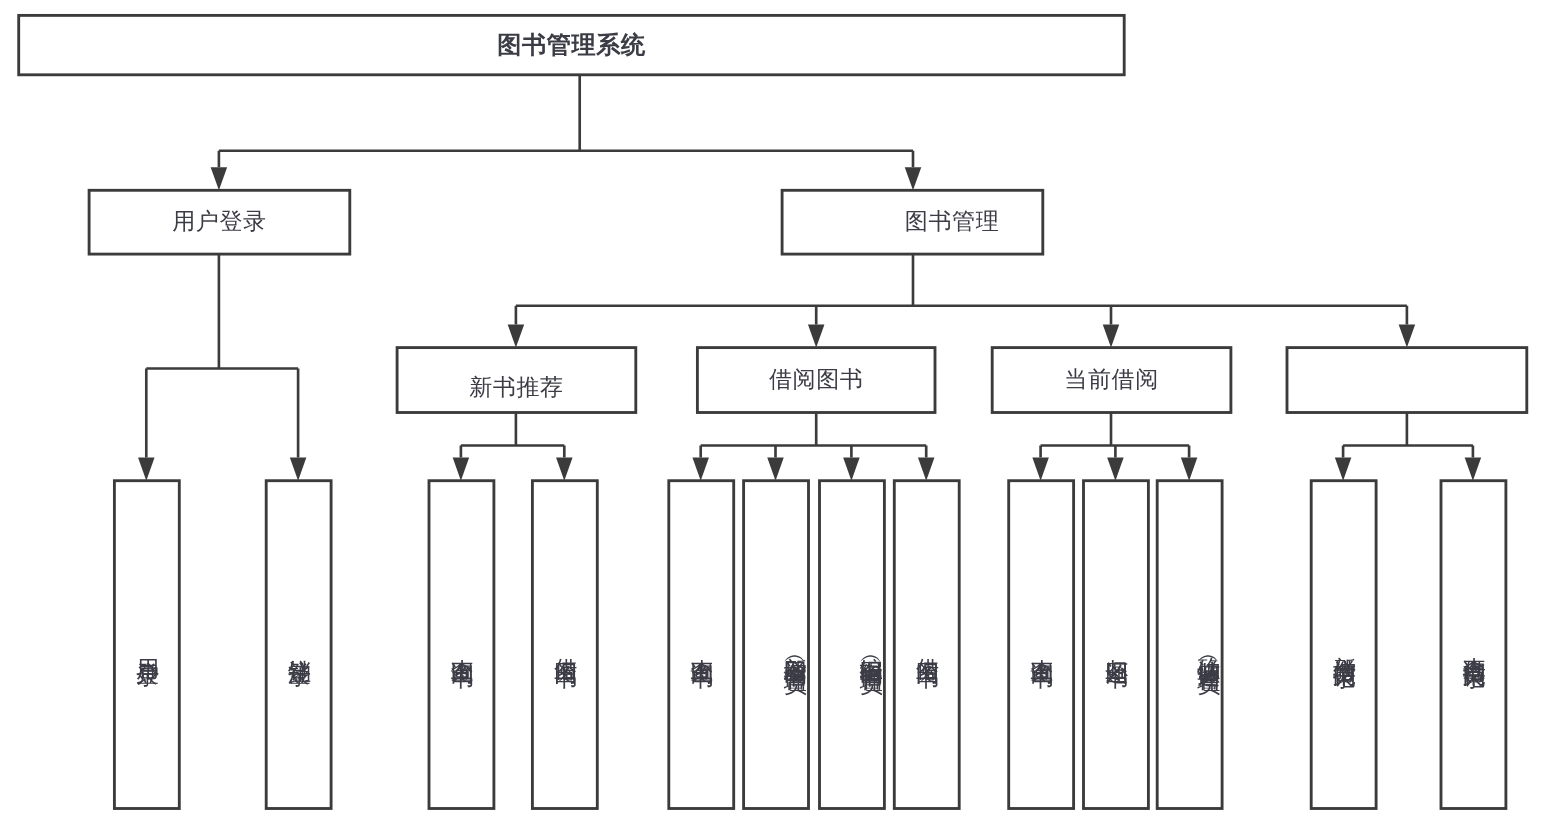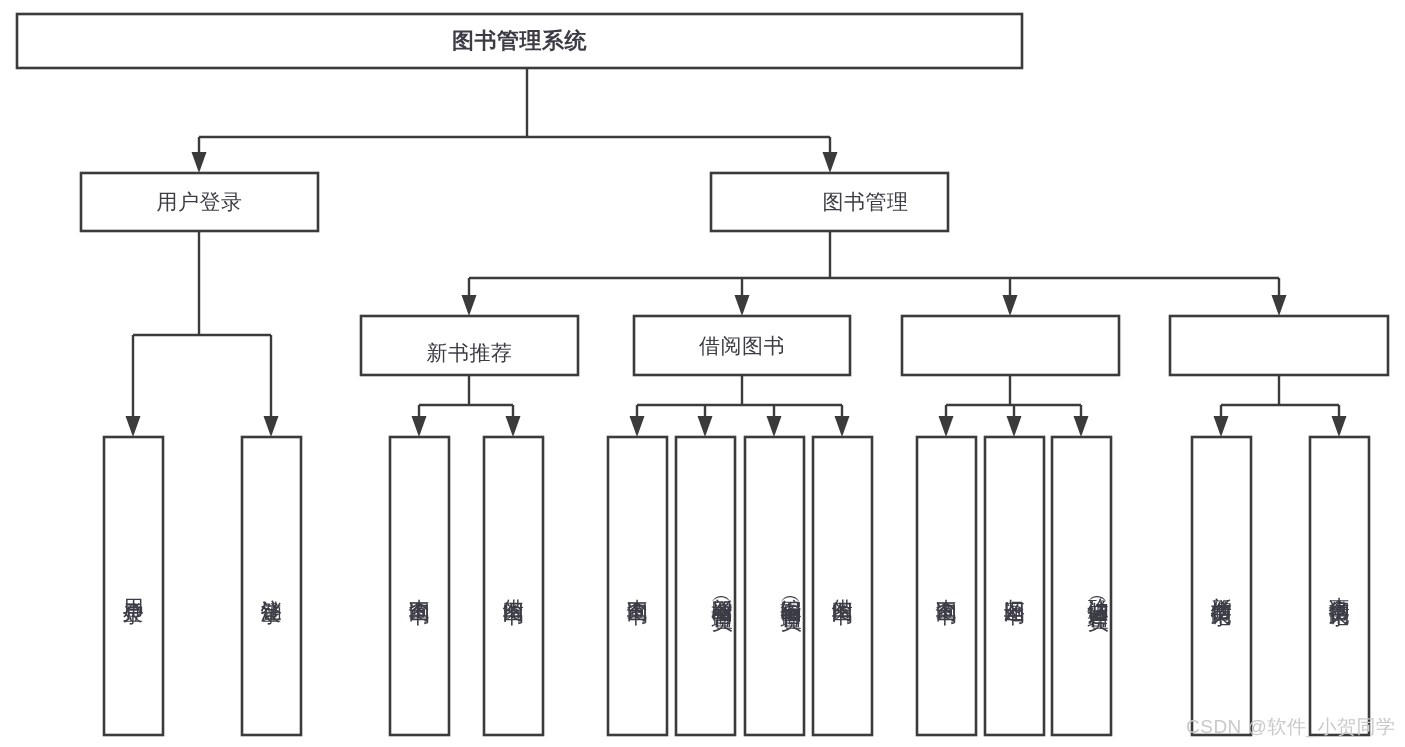--- a/index.html
+++ b/index.html
@@ -107,33 +107,33 @@
     </g>
   </svg>
 
   <div class="node-label horiz-label title-label" style="left:17px;top:14px;width:1005px;height:54px;">图书管理系统</div>
 
   <div class="node-label horiz-label" style="left:81px;top:173px;width:237px;height:58px;">用户登录</div>
   <div class="node-label horiz-label" style="left:734px;top:173px;width:263px;height:58px;">图书管理</div>
 
   <div class="node-label horiz-label" style="left:361px;top:316px;width:217px;height:73px;">新书推荐</div>
   <div class="node-label horiz-label" style="left:634px;top:316px;width:216px;height:59px;">借阅图书</div>
+  <div class="node-label horiz-label" style="left:902px;top:316px;width:217px;height:59px;">当前借阅</div>
 
   <div class="node-label vert-label" style="left:104px;top:437px;width:59px;height:298px;">用户登录</div>
   <div class="node-label vert-label" style="left:242px;top:437px;width:59px;height:298px;">注销登录</div>
 
   <div class="node-label vert-label" style="left:390px;top:437px;width:59px;height:298px;">查询图书</div>
   <div class="node-label vert-label" style="left:484px;top:437px;width:59px;height:298px;">借阅图书</div>
 
   <div class="node-label vert-label" style="left:608px;top:437px;width:59px;height:298px;">查询图书</div>
   <div class="node-label vert-label top" style="left:676px;top:437px;width:59px;height:298px;">新增图书（管理员）</div>
   <div class="node-label vert-label top" style="left:745px;top:437px;width:59px;height:298px;">编辑图书（管理员）</div>
   <div class="node-label vert-label" style="left:813px;top:437px;width:59px;height:298px;">借阅图书</div>
 
   <div class="node-label vert-label" style="left:917px;top:437px;width:59px;height:298px;">查询图书</div>
   <div class="node-label vert-label" style="left:985px;top:437px;width:59px;height:298px;">归还图书</div>
   <div class="node-label vert-label top" style="left:1052px;top:437px;width:59px;height:298px;">确认归还（管理员）</div>
 
   <div class="node-label vert-label" style="left:1192px;top:437px;width:59px;height:298px;">新增借阅记录</div>
   <div class="node-label vert-label" style="left:1310px;top:437px;width:59px;height:298px;">查询借阅记录</div>
 
-  <div class="watermark" style="left:1186px;top:714px;">CSDN @软件_小贺同学</div>
 </div>
 
 </body></html>

